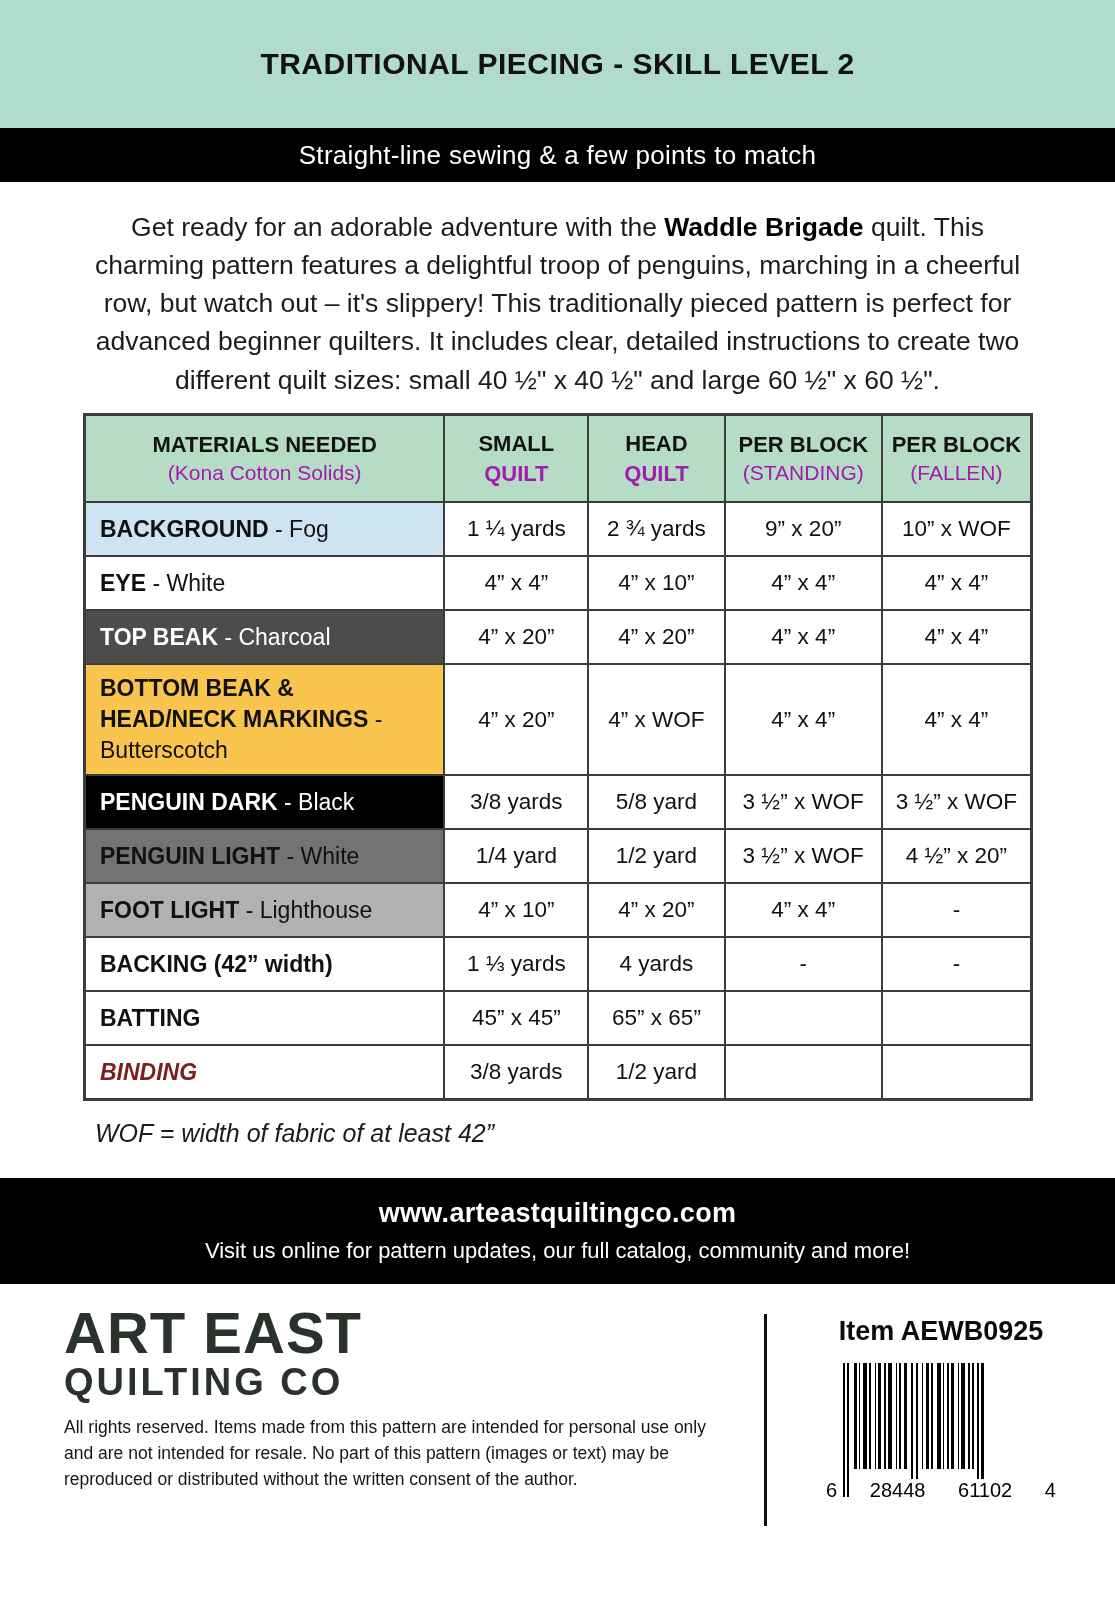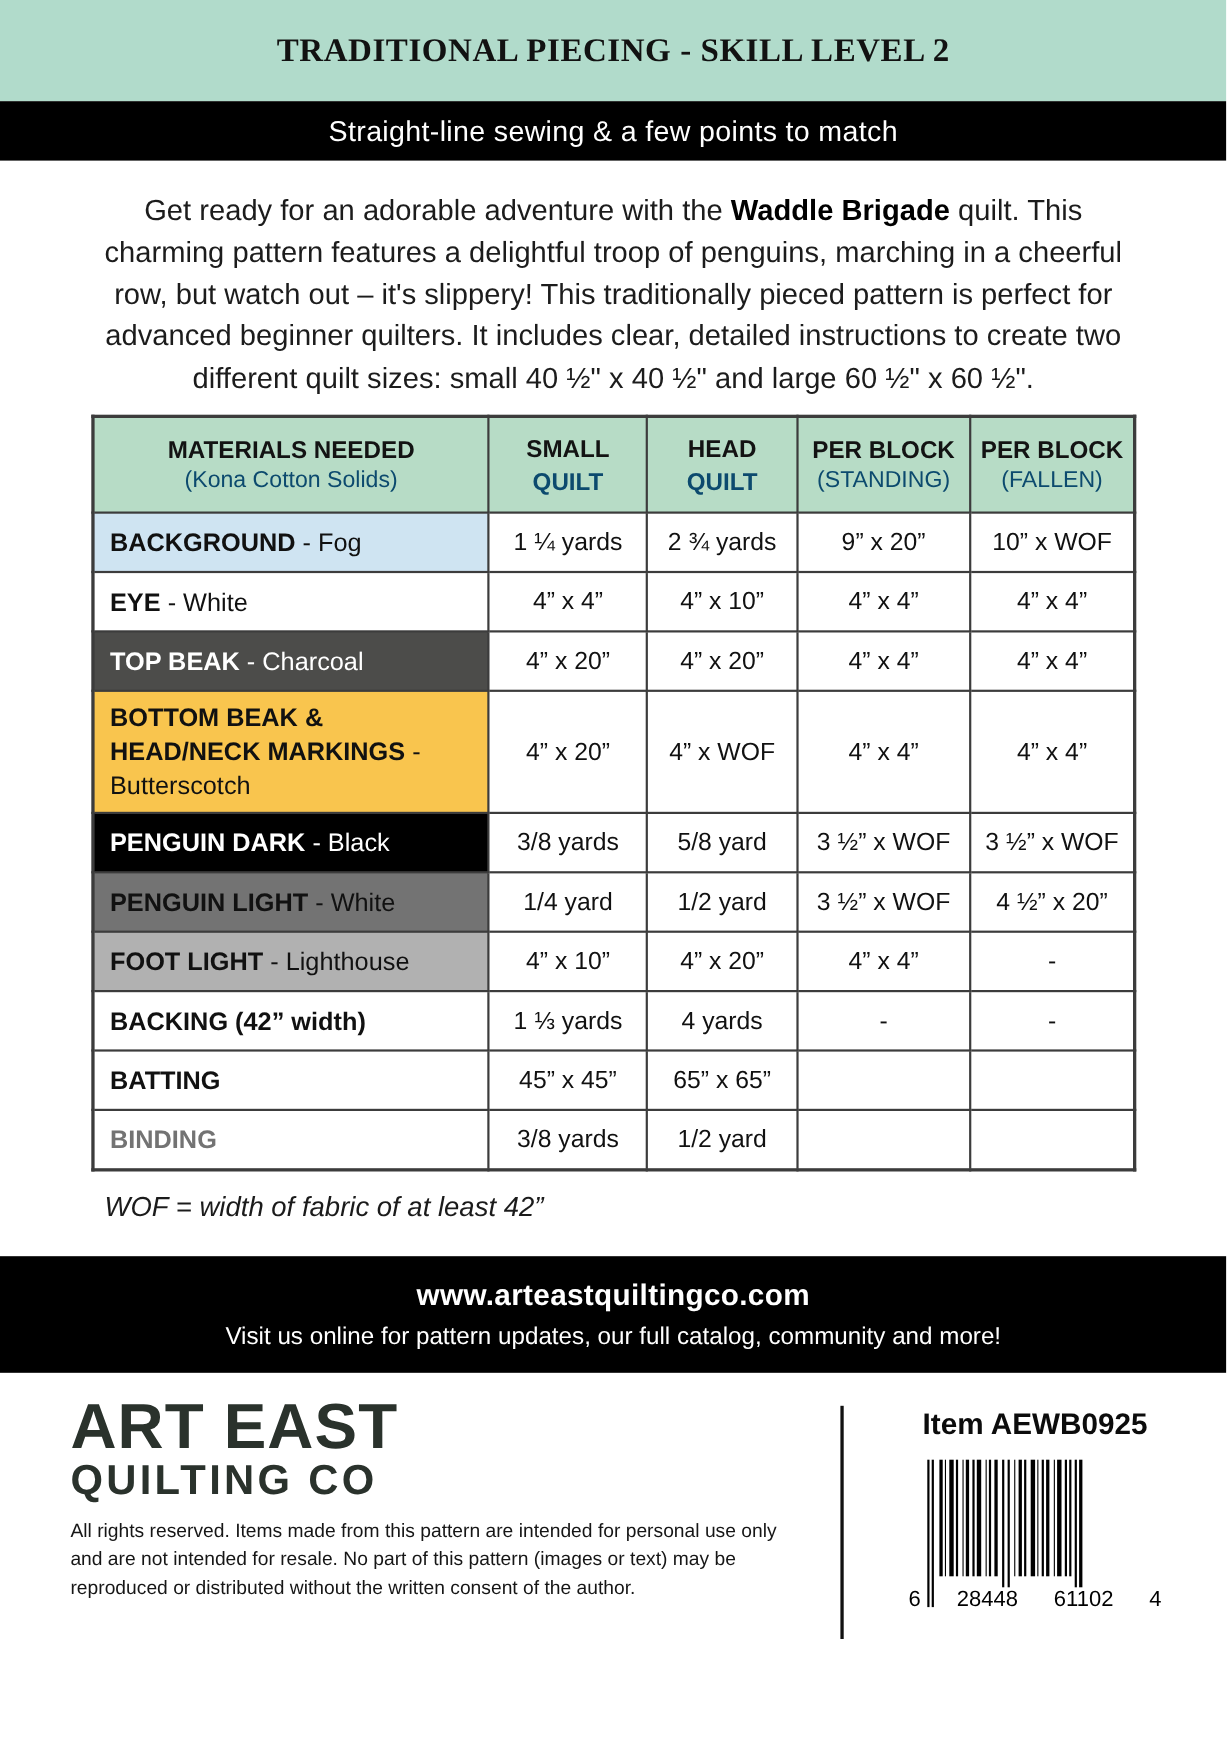--- a/index.html
+++ b/index.html
@@ -1,36 +1,36 @@
 <!DOCTYPE html>
 <html><head>
 <meta charset="utf-8">
 <style>
   * { margin:0; padding:0; box-sizing:border-box; }
   html,body { background:#ffffff; }
   body { font-family:"Liberation Sans","DejaVu Sans",sans-serif; color:#111; }
   .page { position:relative; width:1115px; height:1600px; margin:0 auto; background:#fff; overflow:hidden; }
 
   
-  .band-mint { height:92px; background:#b1dbcb; display:flex; align-items:center; justify-content:center;font-family:Liberation Serif, serif; }
+  .band-mint { height:128px; background:#b1dbcb; display:flex; align-items:center; justify-content:center; }
   .band-mint .title { font-weight:bold; font-size:30px; letter-spacing:.5px; color:#121212; }
   .band-black { height:54px; background:#000; display:flex; align-items:center; justify-content:center; }
   .band-black .subtitle { color:#fff; font-size:26px; letter-spacing:.3px; }
 
   
   .intro { width:955px; margin:26px auto 0; text-align:center; font-size:26.5px; line-height:1.44; color:#1c1c1c; }
   .intro b { font-weight:bold; color:#000; }
 
   
   table.materials { width:950px; margin:14px 0 0 83px; border-collapse:collapse; border:3px solid #3c3c3c; table-layout:fixed; }
   col.c-label { width:38%; } col.c-small { width:15.2%; } col.c-large { width:14.4%; } col.c-stand { width:16.6%; } col.c-fall { width:15.8%; }
   .materials th, .materials td { border:2px solid #3c3c3c; }
   .materials thead th { background:#b7dcc6; text-align:center; vertical-align:middle; height:88px; padding:6px 4px; }
   .th-l1 { font-weight:bold; font-size:22px; line-height:1.35; color:#131313; }
-  .th-l2 { font-weight:bold; font-size:22px; line-height:1.35; color:#0c4a6e; }
+  .th-l2 { font-weight:bold; font-size:22px; line-height:1.35; color:#a21caf; }
   .th-l2.reg { font-weight:normal; font-size:21px; }
   .t-label { text-align:left; padding:8px 10px 8px 14px; font-size:23px; height:54px; vertical-align:middle; line-height:1.35; }
   .lbl-bold { font-weight:bold; }
   .lbl-light { font-weight:normal; }
   .t-val { text-align:center; font-size:22.5px; height:54px; vertical-align:middle; padding:4px 4px; }
 
   .wof-note { margin:18px 0 0 95px; font-style:italic; font-size:25px; color:#1b1b1b; }
 
   
   .footer-band { margin-top:30px; height:106px; background:#000; display:flex; flex-direction:column; align-items:center; justify-content:center; gap:9px; }
@@ -159,21 +159,21 @@
           <td class="t-val">-</td>
         </tr>
         <tr>
           <td class="t-label" style="background: rgb(255, 255, 255); color: rgb(17, 17, 17);"><span class="lbl-bold">BATTING</span></td>
           <td class="t-val">45” x 45”</td>
           <td class="t-val">65” x 65”</td>
           <td class="t-val"></td>
           <td class="t-val"></td>
         </tr>
         <tr>
-          <td class="t-label" style="background: rgb(255, 255, 255); color: #737373;"><span class="lbl-bold">BINDING</span></td>
+          <td class="t-label" style="background: rgb(255, 255, 255); color: #7f1d1d; font-style: italic;"><span class="lbl-bold">BINDING</span></td>
           <td class="t-val">3/8 yards</td>
           <td class="t-val">1/2 yard</td>
           <td class="t-val"></td>
           <td class="t-val"></td>
         </tr>
       </tbody>
   </table>
 
   <div class="wof-note">WOF = width of fabric of at least 42”</div>
 

